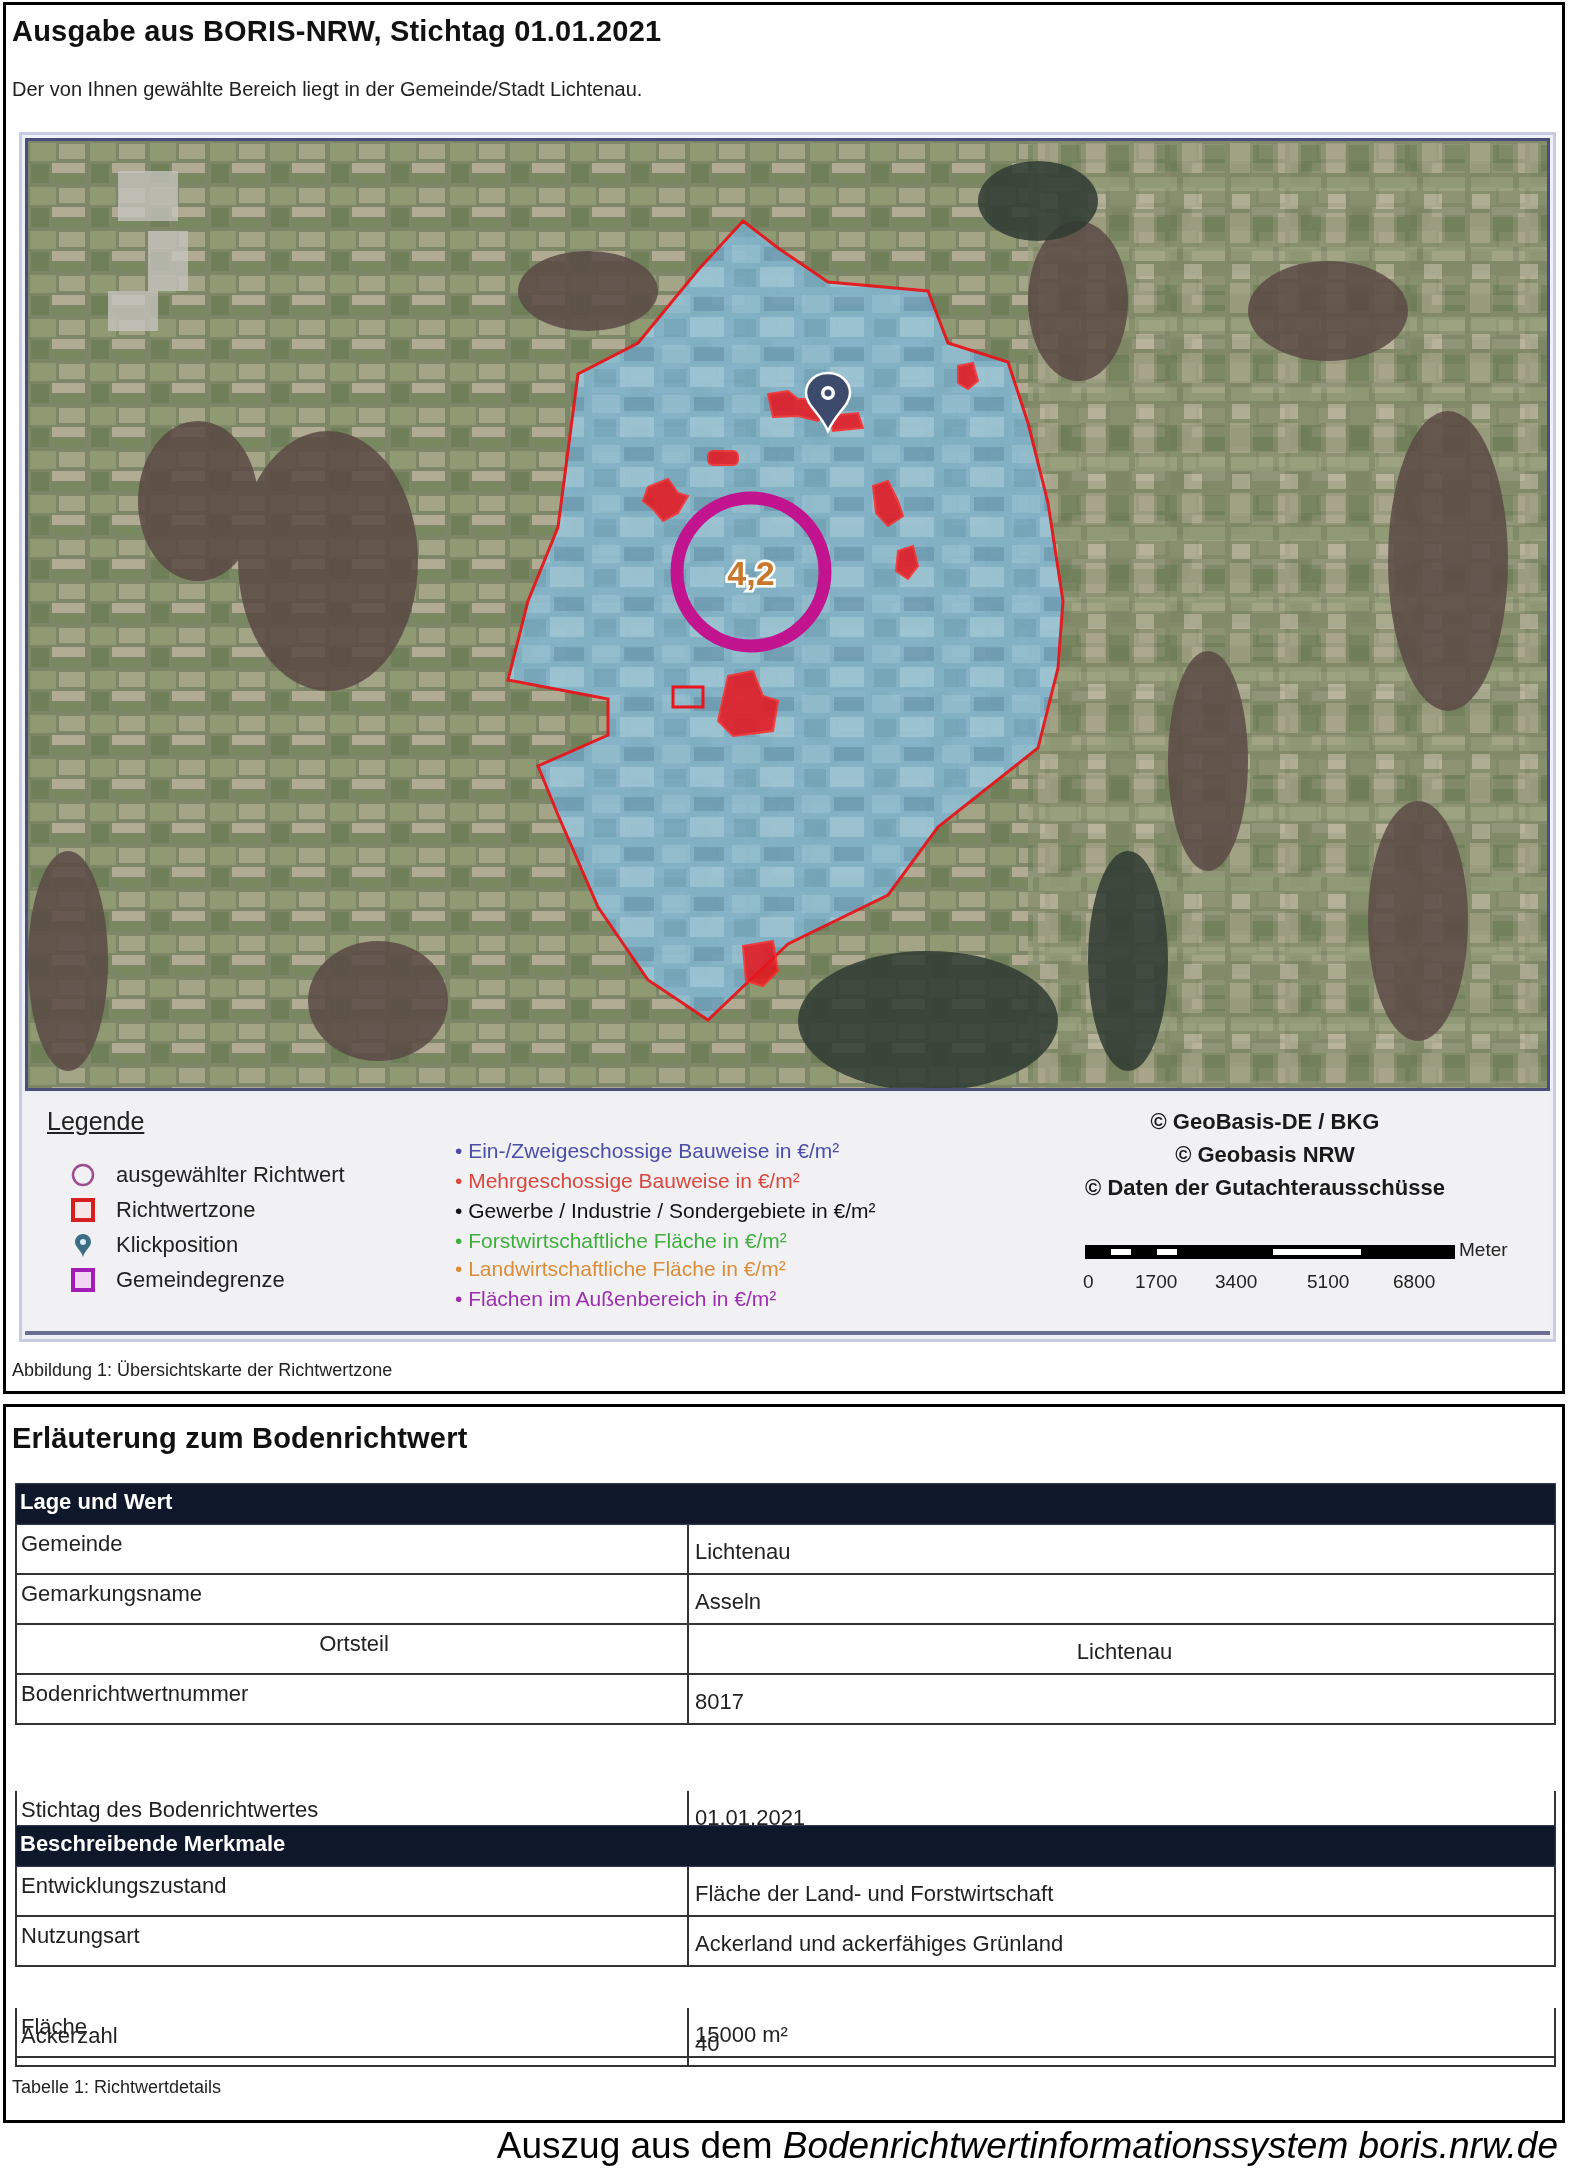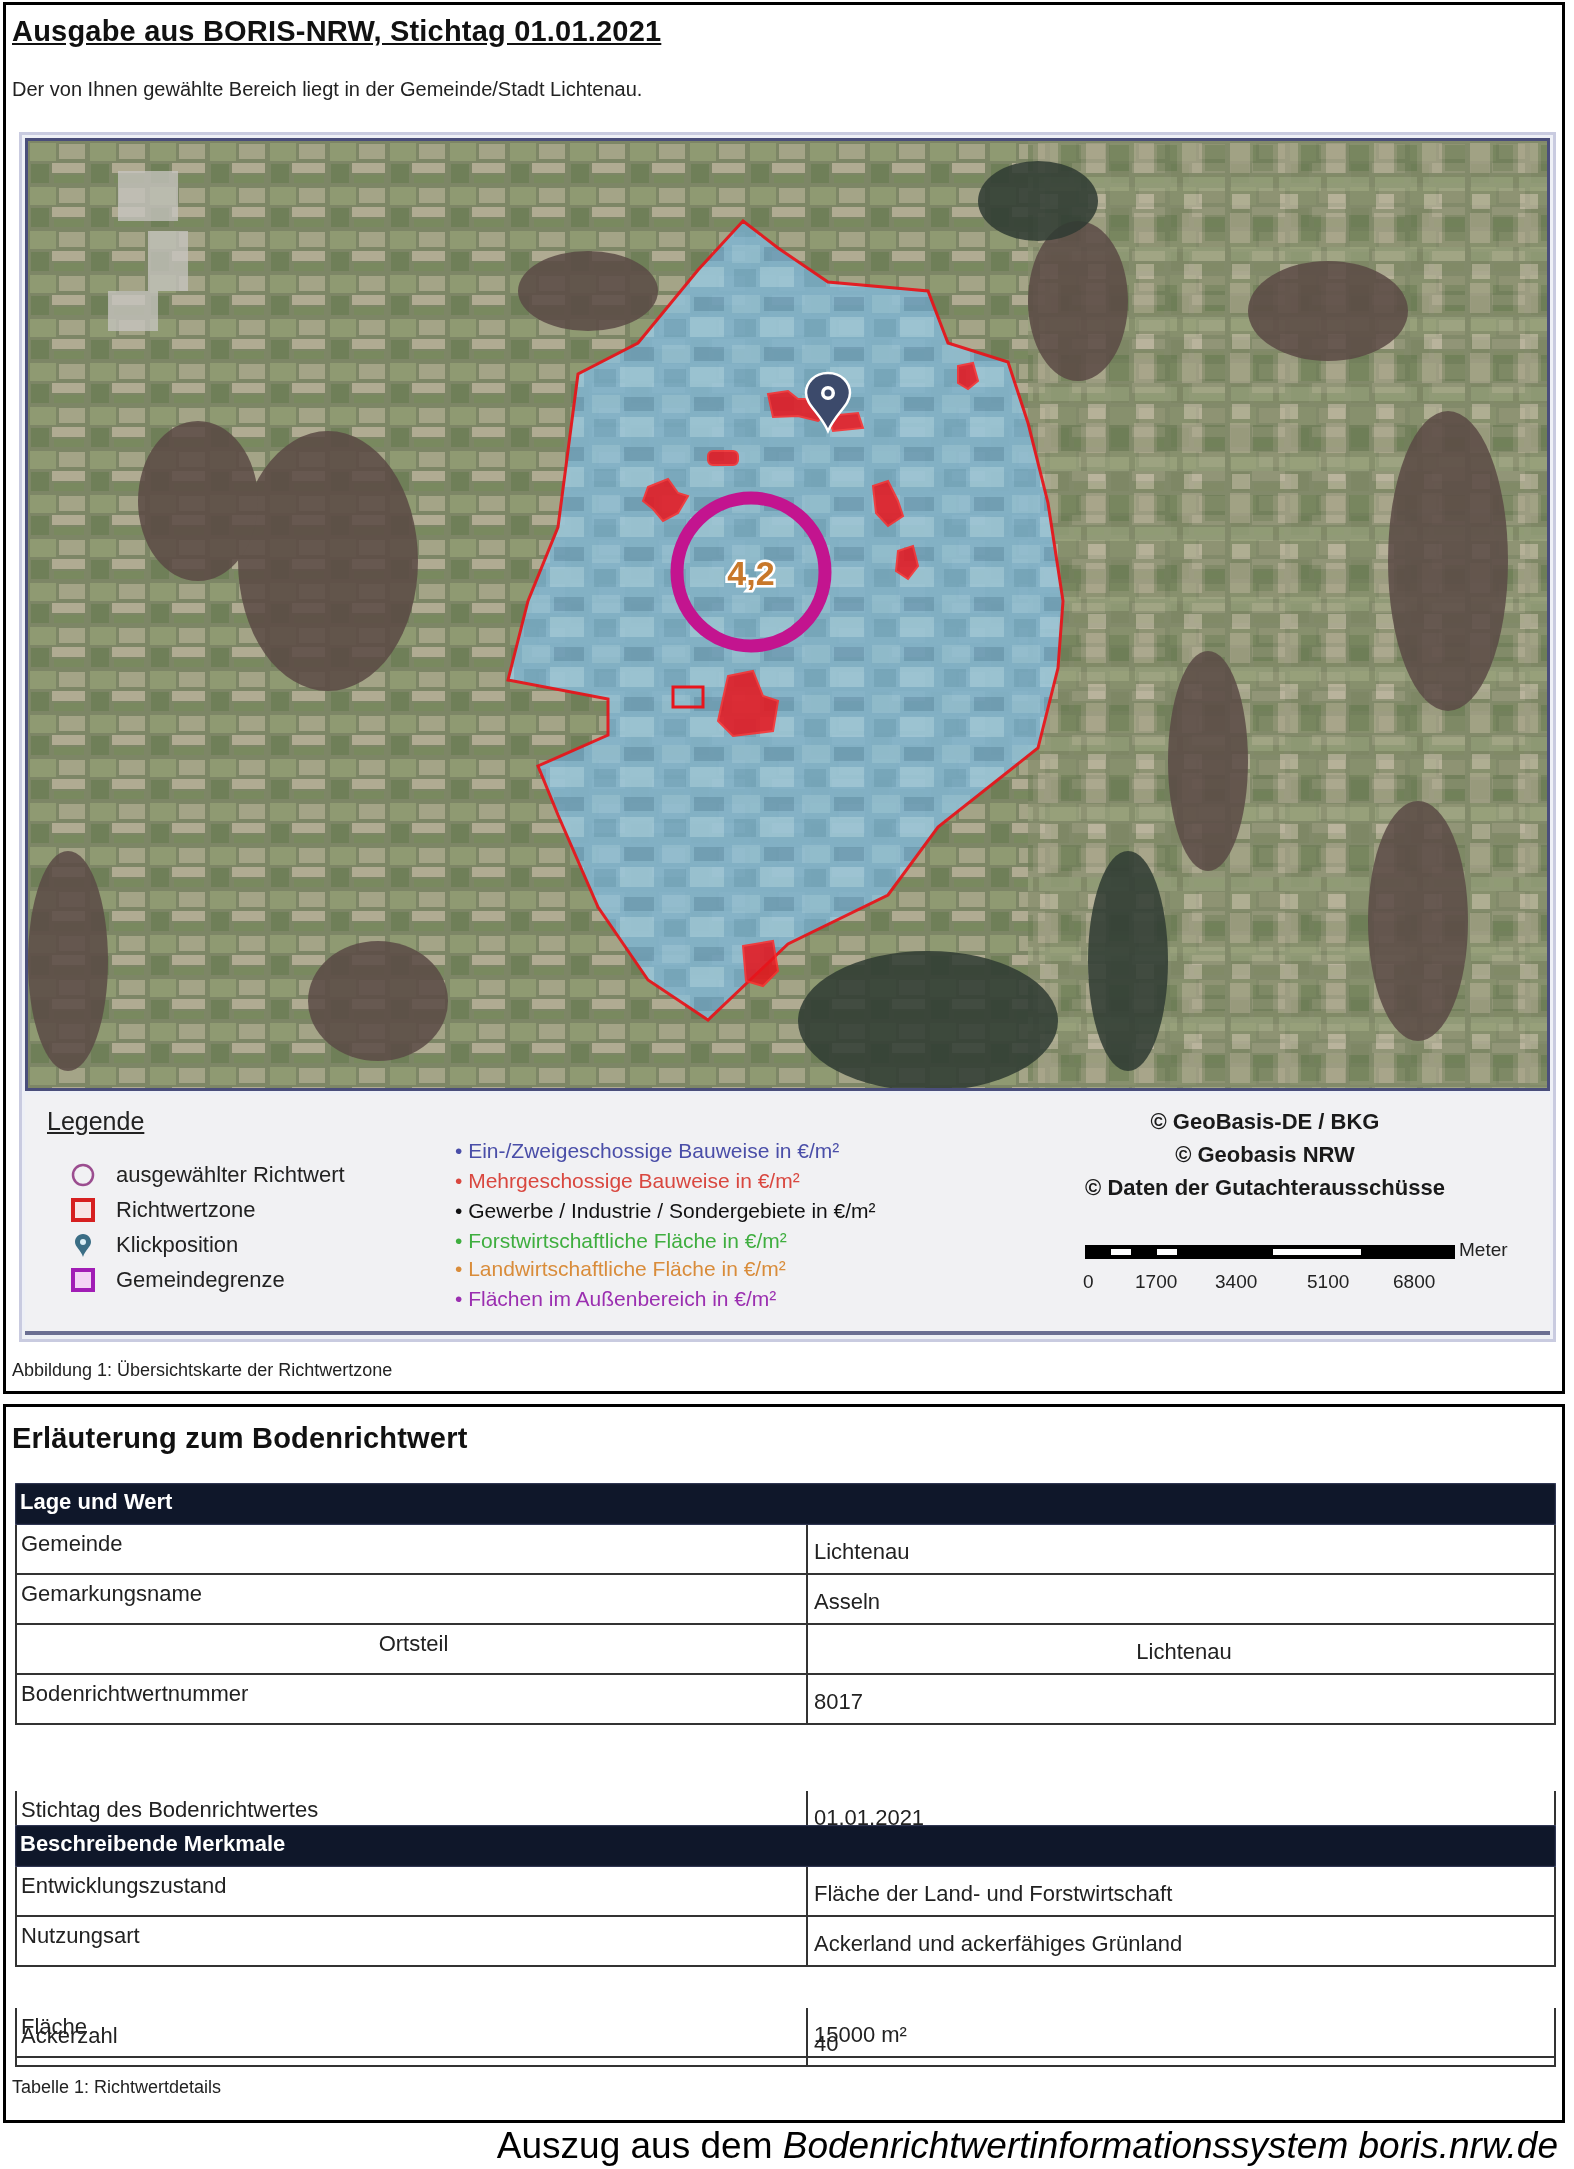--- a/index.html
+++ b/index.html
@@ -21,32 +21,32 @@
   .leg-title { position:absolute; left:22px; top:12px; font-size:25px; text-decoration:underline; color:#222; }
   .leg-item { position:absolute; left:45px; height:30px; display:flex; align-items:center; font-size:22px; color:#222; white-space:nowrap; }
   .leg-item .sym { width:26px; height:26px; margin-right:20px; display:inline-flex; align-items:center; justify-content:center; }
   .leg-cat { position:absolute; left:430px; font-size:21px; white-space:nowrap; line-height:28px; }
   .copy { position:absolute; left:1020px; width:440px; text-align:center; font-weight:bold; font-size:22px; color:#1a1a1a; line-height:33px; white-space:nowrap; }
   .scale-bar { position:absolute; left:1060px; top:150px; width:370px; height:14px; background:#000; }
   .scale-bar .w { position:absolute; top:4px; height:6px; background:#fff; }
   .scale-unit { position:absolute; left:1434px; top:144px; font-size:19px; color:#222; }
   .scale-lbl { position:absolute; top:176px; font-size:19px; color:#222; }
   .row { position:absolute; left:9px; width:1541px; height:50px; box-sizing:border-box; border:2px solid #333; border-top:none; display:flex; }
-  .row .k { width:791px; border-right:2px solid #333; box-sizing:border-box; padding:6px 0 0 4px; font-size:22px; color:#222; white-space:nowrap; }
+  .row .k { width:672px; border-right:2px solid #333; box-sizing:border-box; padding:6px 0 0 4px; font-size:22px; color:#222; white-space:nowrap; }
   .row .v { flex:1; padding:14px 0 0 6px; font-size:22px; color:#222; white-space:nowrap; }
   .row.hl .k, .row.hl .v { color:#d01e25; font-weight:bold; }
   .band { position:absolute; left:9px; width:1541px; height:42px; background:#0f172a; box-shadow:0 0 2px #8890c0 inset; color:#fff; font-weight:bold; font-size:22px; padding:6px 0 0 5px; box-sizing:border-box; white-space:nowrap; }
   .footer { position:absolute; right:16px; top:2125px; font-size:37px; color:#000; white-space:nowrap; }
   .footer i { font-style:italic; }
 </style>
 </head>
 <body>
 
 <div class="section" id="sec1">
-  <div class="h1" style="left:6px; top:10px;text-decoration:underline;">Ausgabe aus BORIS-NRW, Stichtag 01.01.2021</div>
+  <div class="h1" style="left:6px; top:10px;">Ausgabe aus BORIS-NRW, Stichtag 01.01.2021</div>
   <div class="sub" style="left:6px; top:73px;">Der von Ihnen gewählte Bereich liegt in der Gemeinde/Stadt Lichtenau.</div>
 
   <div id="map-frame">
     <div id="map-view">
       <svg width="1519" height="947" viewBox="0 0 1519 947">
         <defs>
           <pattern id="fields" width="60" height="44" patternUnits="userSpaceOnUse">
             <rect width="60" height="44" fill="#7d8666"></rect>
             <rect x="2" y="2" width="26" height="18" fill="#8f9a72"></rect>
             <rect x="31" y="3" width="26" height="15" fill="#a4a487"></rect>

